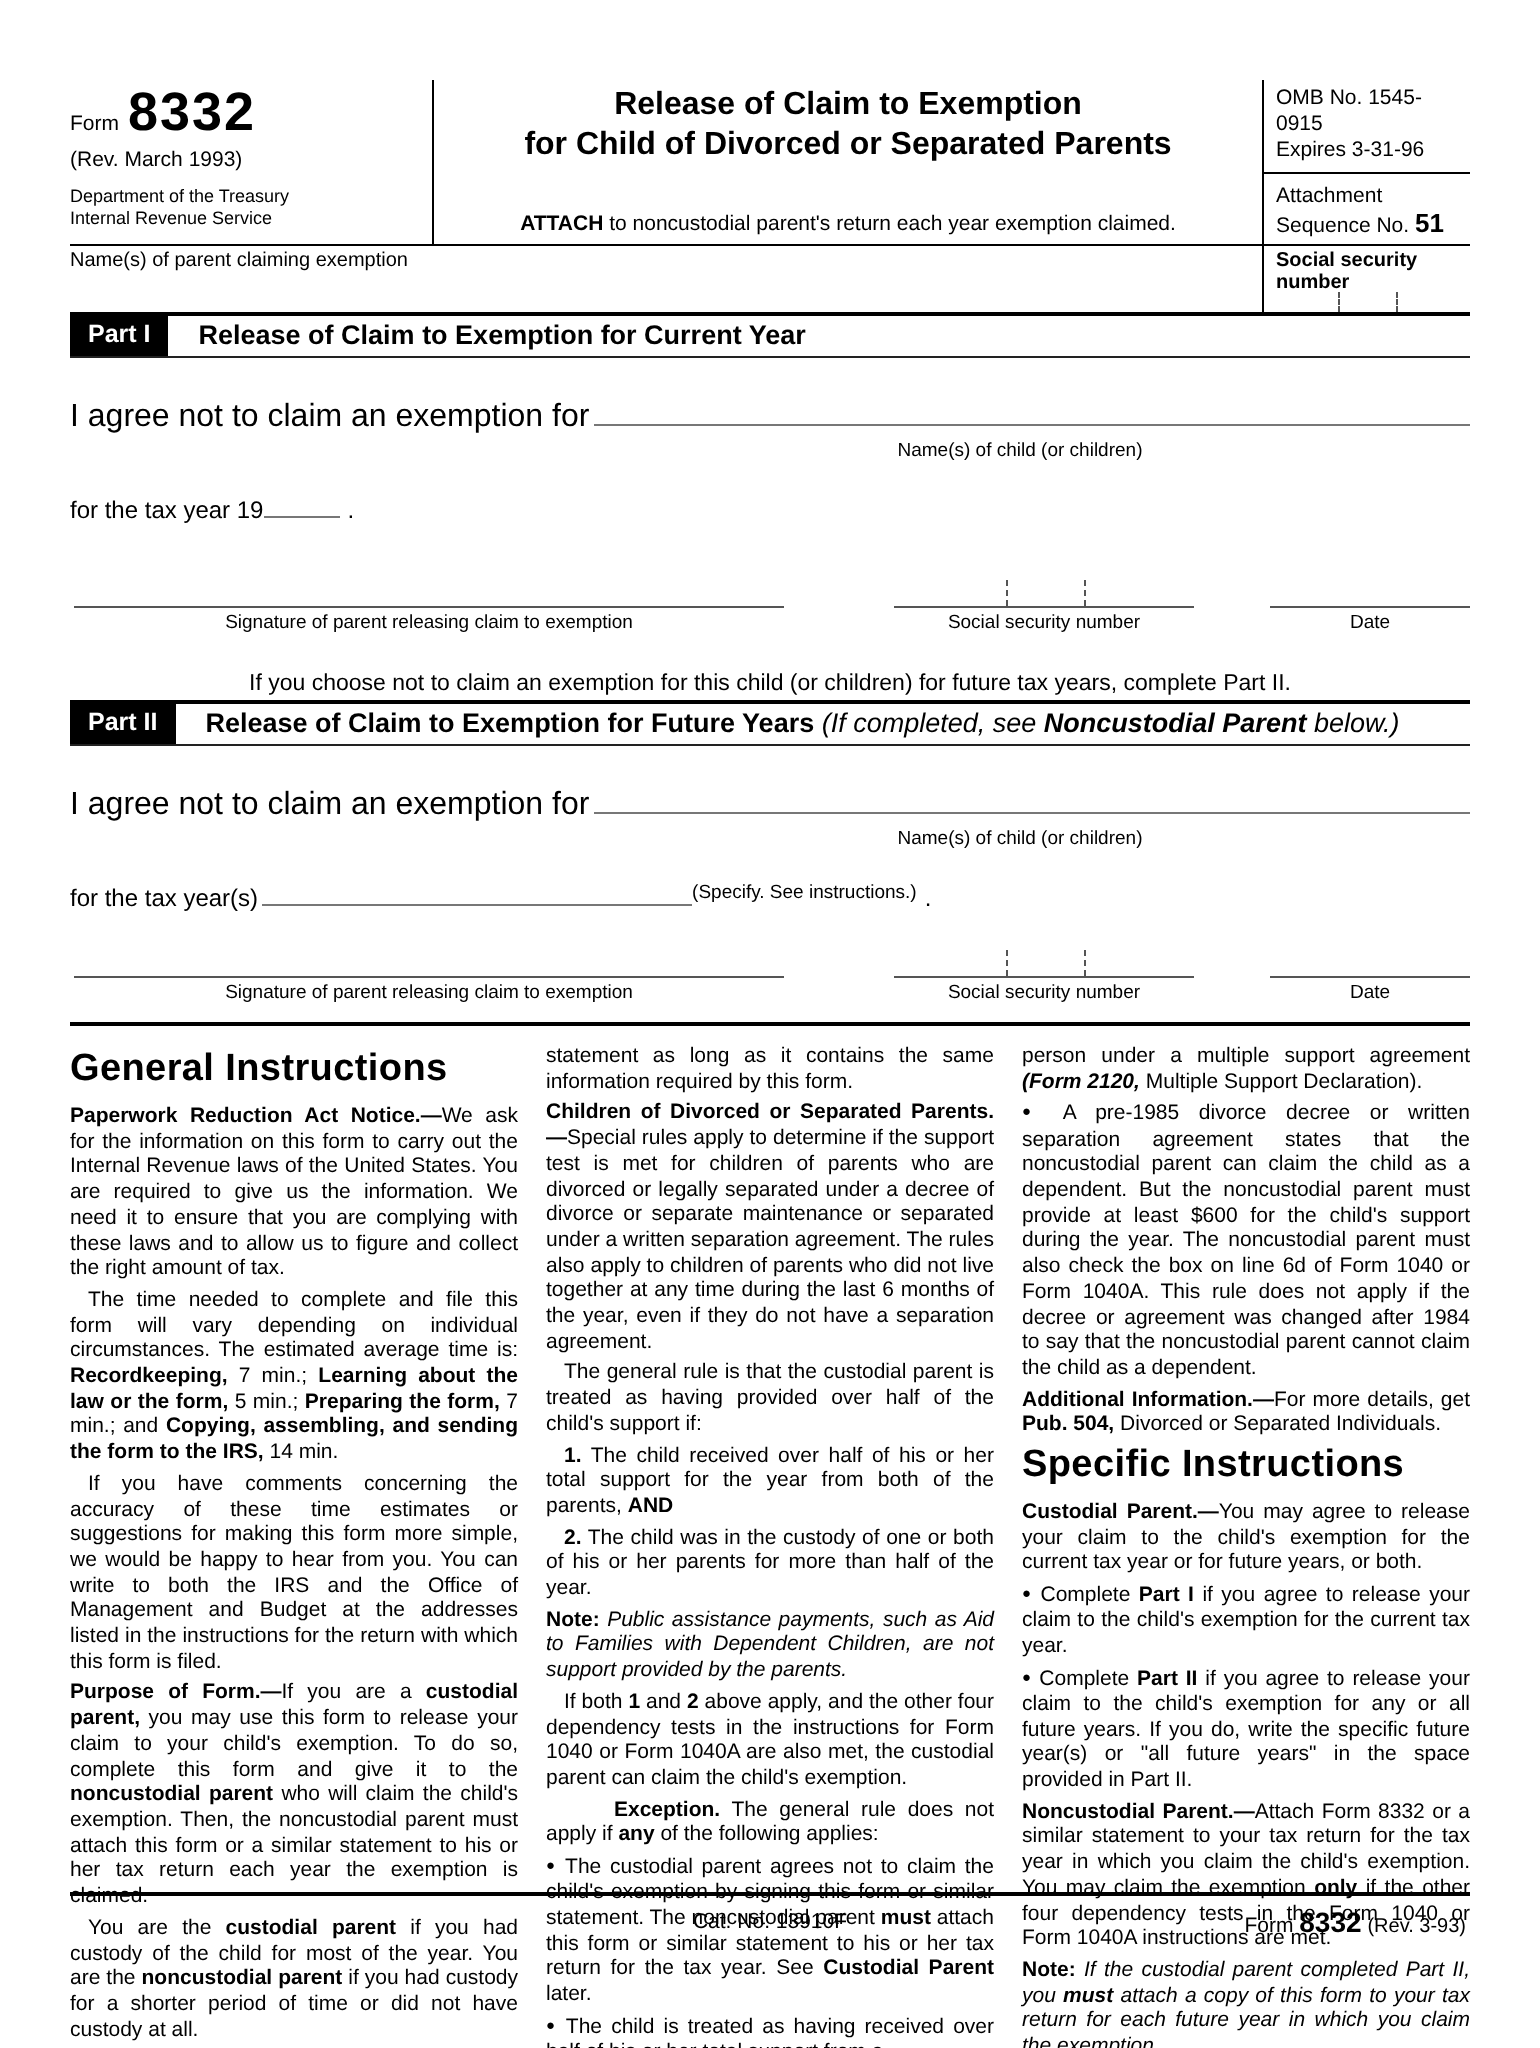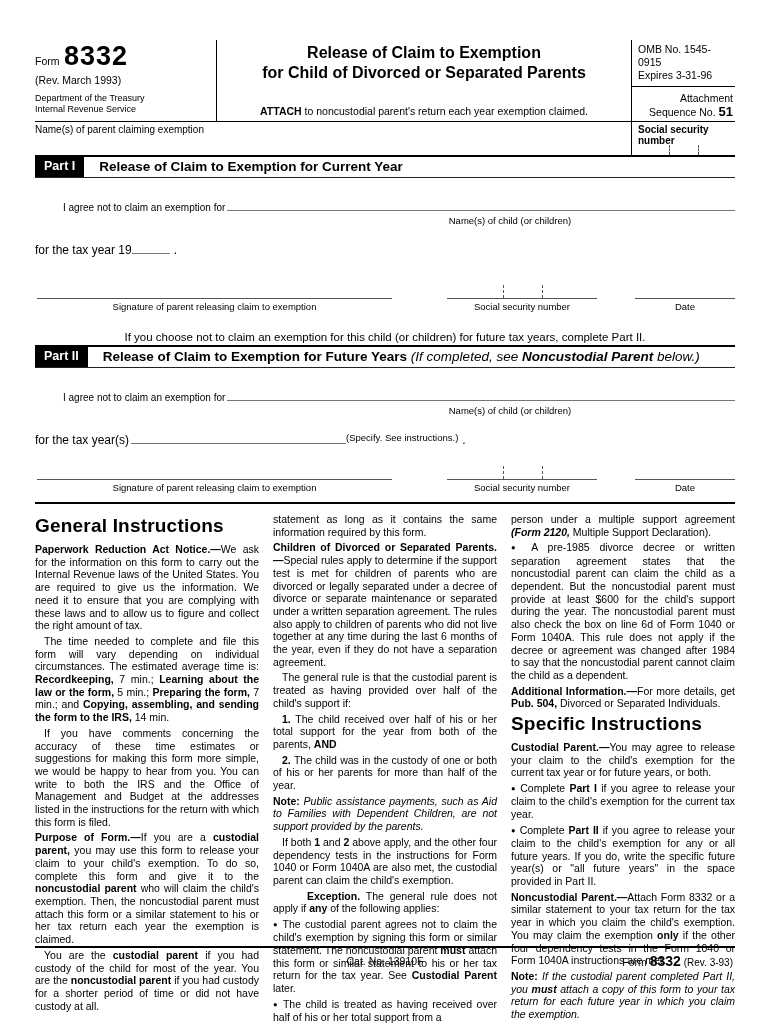--- a/index.html
+++ b/index.html
@@ -12,39 +12,39 @@
   .hdr-left { width:182px; border-right:1.5px solid #000; padding:1px 6px 3px 0; }
   .form-word { font-size:10.5px; }
   .form-no { font-size:27px; font-weight:bold; letter-spacing:1px; }
   .rev { font-size:10.5px; margin-top:2px; }
   .agency { font-size:9px; line-height:10.5px; margin-top:7px; }
   .hdr-center { flex:1; display:flex; flex-direction:column; justify-content:space-between; text-align:center; padding:3px 10px 4px; }
   .main-title { font-size:16px; font-weight:bold; line-height:20px; }
   .attach-line { font-size:10.5px; }
   .hdr-right { width:104px; border-left:1.5px solid #000; font-size:10.5px; display:flex; flex-direction:column; }
   .omb-box { padding:3px 2px 4px 6px; border-bottom:1px solid #000; line-height:13px; }
-  .seq-box { flex:1; padding:5px 2px 2px 6px; line-height:13px;text-align:right; }
+  .seq-box { flex:1; padding:5px 2px 2px 6px; line-height:13px; }
   .seq-no { font-size:13px; font-weight:bold; }
 
   
   .name-row { display:flex; height:33px; }
   .name-cell { flex:1; font-size:10px; padding-top:2px; }
   .ssn-cell { width:104px; border-left:1.5px solid #000; position:relative; padding:2px 0 0 6px; font-size:10px; font-weight:bold; }
   .vdash { position:absolute; bottom:0; height:10px; border-left:1px dashed #555; }
   .vd1 { left:36%; } .vd2 { left:64%; }
 
   
   .part-bar { border-top:2.5px solid #000; border-bottom:1.5px solid #222; display:flex; align-items:stretch; }
   .part-badge { background:#000; color:#fff; font-weight:bold; font-size:12.5px; padding:2px 9px 3px; white-space:nowrap; }
   .part-title { font-weight:bold; font-size:13.5px; padding:2px 0 3px 15px; }
   .part-title .it { font-weight:normal; font-style:italic; }
   .part-title .it b { font-style:italic; }
 
   
-  .agree-row { display:flex; align-items:baseline; font-size:10px; margin-top:21px;margin-left:28px; }
+  .agree-row { display:flex; align-items:baseline; font-size:16px; margin-top:21px; }
   .fill-line { border-bottom:1px solid #777; display:inline-block; height:12px; }
   .grow { flex:1; margin-left:2px; }
   .small-label { font-size:9.5px; }
   .child-label { text-align:center; margin-left:250px; margin-top:2px; }
   .taxyear-row { font-size:12px; margin-top:16px; display:flex; align-items:baseline; }
   .w38 { width:38px; }
   .w215 { width:215px; }
   .line-col { display:inline-flex; flex-direction:row; text-align:center; margin-left:2px; }
   .dot { margin-left:4px; }
   .sig-row { display:flex; margin-top:27px; font-size:9.5px; text-align:center;justify-content:flex-end; }

